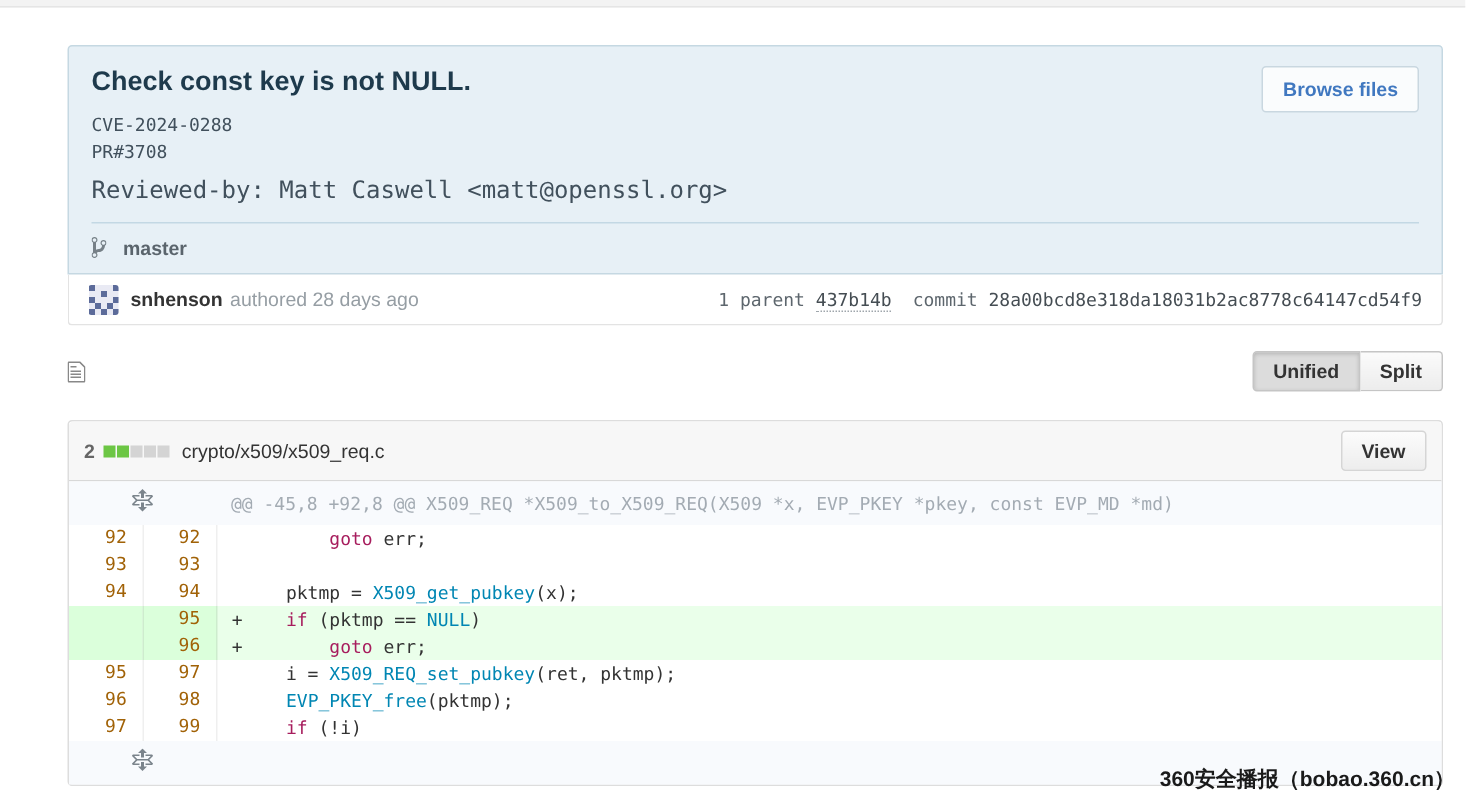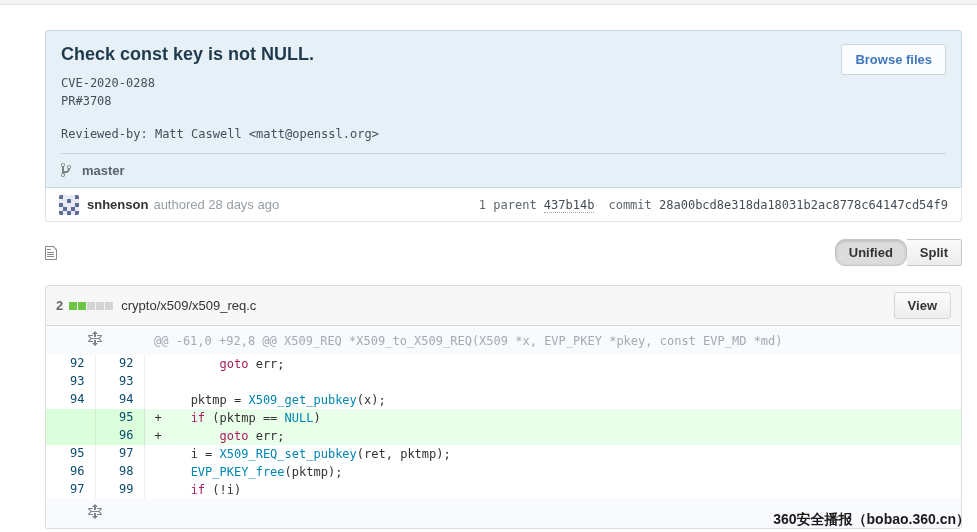--- a/index.html
+++ b/index.html
@@ -10,22 +10,22 @@
   .topbar { height:5px; background:#f3f3f3; border-bottom:1px solid #e5e5e5; }
 
   .container { position:absolute; left:45px; top:30px; width:917px; }
 
   
   .commit-box { position:relative; background:#e7f0f6; border:1px solid #c5d8e2;
     border-radius:3px 3px 0 0; padding:13px 15px 0 15px; }
   .commit-title { font-size:18px; font-weight:bold; color:#1e3a4c; margin-bottom:9px; }
   .commit-desc { font-family:"DejaVu Sans Mono", monospace; font-size:12px;
     color:#41505c; line-height:18px; white-space:pre; }
-  .reviewed { font-family:"DejaVu Sans Mono", monospace; font-size:12px;
-    color:#41505c; margin-top:17px; }
+  .reviewed { font-family:"DejaVu Sans Mono", monospace; font-size:16px;
+    color:#41505c; margin-top:7px; }
   .browse-btn { position:absolute; right:15px; top:13px; padding:7px 13px;
     font-size:13px; font-weight:bold; color:#4078c0; background:#fafcfd;
     border:1px solid #c9d7e0; border-radius:3px; cursor:pointer; }
   .branch-row { margin-top:12px; border-top:1px solid #c3d8e4; padding:8px 0 9px 0;
     color:#5a646c; font-weight:bold; display:flex; align-items:center; gap:11px; }
   .branch-row svg { display:block; }
 
   
   .author-bar { height:34px; display:flex; align-items:center; padding:0 13px;
     border:1px solid #e3e3e3; border-top:none; border-radius:0 0 3px 3px; background:#fff;text-align:right; }
@@ -42,40 +42,40 @@
   .toolbar { margin-top:17px; display:flex; align-items:center; }
   .toolbar .file-ico { margin-right:6px; display:flex; }
   .showing a, .link-blue { color:#4078c0; font-weight:bold; text-decoration:none; cursor:pointer; }
   .showing b { color:#333; }
   .segmented { margin-left:auto; display:flex; }
   .seg-btn { padding:5px 13px; font-size:13px; font-weight:bold; color:#333;
     border:1px solid #c5c5c5; cursor:pointer;
     background:linear-gradient(#fbfbfb,#ececec); }
   .seg-btn.first { border-radius:3px 0 0 3px; }
   .seg-btn.last  { border-radius:0 3px 3px 0; border-left:none; }
-  .seg-btn.selected { background:#dcdcdc; box-shadow:inset 0 1px 3px rgba(0,0,0,.18);border-radius:10px; }
+  .seg-btn.selected { background:#dcdcdc; box-shadow:inset 0 1px 3px rgba(0,0,0,.18); }
 
   
   .diff-box { margin-top:19px; border:1px solid #ddd; border-radius:3px; background:#fff; }
   .file-header { background:#f7f7f7; border-bottom:1px solid #d8d8d8;
     border-radius:3px 3px 0 0; padding:6px 10px; display:flex; align-items:center; }
   .stat-num { font-weight:bold; color:#666; margin-right:6px; }
   .diffstat { display:flex; gap:1px; margin-right:8px; }
   .diffstat .sq { width:8px; height:8px; }
   .sq.added { background:#6cc644; }
   .sq.neutral { background:#d4d4d4; }
   .file-name { color:#333; cursor:pointer; }
   .view-btn { margin-left:auto; padding:5px 13px; font-size:13px; font-weight:bold;
     color:#333; background:linear-gradient(#fcfcfc,#ededed); border:1px solid #d5d5d5;
     border-radius:3px; cursor:pointer; }
 
   table.diff { width:100%; border-collapse:collapse;
     font-family:"DejaVu Sans Mono", monospace; font-size:12px; }
   td.num { width:49px; min-width:49px; text-align:right; padding:1px 10px 1px 0;
-    color:#0c4a6e; vertical-align:top; cursor:pointer; border-right:1px solid #efefef; }
+    color:#a16207; vertical-align:top; cursor:pointer; border-right:1px solid #efefef; }
   td.code { padding:1px 0 1px 10px; white-space:pre; color:#333; line-height:16px; }
   tr.ctx td.code, tr.ctx td.num { background:#fff; }
   tr.add td.num { background:#dbffdb; border-right-color:#cdeccd; }
   tr.add td.code { background:#eaffea; }
   tr.hunk td { background:#f8fafd; }
   td.hunk-gutter { text-align:center; padding:5px 0; cursor:pointer; }
   td.hunk-text { color:#a3abb3; padding:5px 0 5px 10px; white-space:pre; }
   tr.expander td { background:#f8fafd; height:26px; }
   .tok-k { color:#a71d5d; }
   .tok-f { color:#0086b3; }
@@ -85,21 +85,21 @@
 </style>
 </head>
 <body>
 
 <div class="topbar"></div>
 
 <div class="container">
 
   <div class="commit-box">
     <div class="commit-title">Check const key is not NULL.</div>
-    <div class="commit-desc">CVE-2020-0288
+    <div class="commit-desc">CVE-2024-0288
 PR#3708</div>
     <div class="reviewed mono">Reviewed-by: Matt Caswell &lt;matt@openssl.org&gt;</div>
     <button class="browse-btn">Browse files</button>
     <div class="branch-row">
       <span>
         <svg width="10" height="16" viewBox="0 0 10 16">
             <path fill="#768087" d="M10 5c0-1.11-.89-2-2-2-1.11 0-2 .89-2 2 0 .73.41 1.38 1 1.72v.3c-.02.52-.23.98-.63 1.38-.4.4-.86.61-1.38.63-.83.02-1.48.16-2 .45V4.72c.59-.34 1-.98 1-1.72 0-1.11-.89-2-2-2C.89 1 0 1.89 0 3c0 .73.41 1.38 1 1.72v6.56c-.59.34-1 .98-1 1.72 0 1.11.89 2 2 2 1.11 0 2-.89 2-2 0-.53-.2-1-.53-1.36.09-.06.48-.41.59-.47.25-.11.56-.17.94-.17 1.05-.05 1.95-.45 2.75-1.25S8.95 7.77 9 6.73h-.02c.63-.33 1.02-.98 1.02-1.73zM2 1.8c.66 0 1.2.55 1.2 1.2 0 .65-.55 1.2-1.2 1.2C1.35 4.2.8 3.65.8 3c0-.65.55-1.2 1.2-1.2zm0 12.4c-.66 0-1.2-.55-1.2-1.2 0-.65.55-1.2 1.2-1.2.65 0 1.2.55 1.2 1.2 0 .65-.55 1.2-1.2 1.2zm6-8c-.66 0-1.2-.55-1.2-1.2 0-.65.55-1.2 1.2-1.2.65 0 1.2.55 1.2 1.2 0 .65-.55 1.2-1.2 1.2z"></path>
           </svg>
       </span>
       <span>master</span>
@@ -154,21 +154,21 @@
     </div>
 
     <table class="diff">
       <tbody>
         <tr class="hunk">
           <td class="hunk-gutter" colspan="2">
             <svg width="14" height="16" viewBox="0 0 14 16">
                 <path fill="#7b848c" d="M11.5 7.5 14 10c0 .55-.45 1-1 1H9v-1h3.5l-2-2h-7l-2 2H5v1H1c-.55 0-1-.45-1-1l2.5-2.5L0 5c0-.55.45-1 1-1h4v1H1.5l2 2h7l2-2H9V4h4c.55 0 1 .45 1 1l-2.5 2.5zM6 6h2V3h2L7 0 4 3h2v3zm2 3H6v3H4l3 3 3-3H8V9z"></path>
               </svg>
           </td>
-          <td class="hunk-text">@@ -61,0 +92,8 @@ X509_REQ *X509_to_X509_REQ(X509 *x, EVP_PKEY *pkey, const EVP_MD *md)</td>
+          <td class="hunk-text">@@ -45,8 +92,8 @@ X509_REQ *X509_to_X509_REQ(X509 *x, EVP_PKEY *pkey, const EVP_MD *md)</td>
         </tr>
       </tbody>
       <tbody>
           <tr class="ctx">
             <td class="num">92</td>
             <td class="num">92</td>
             <td class="code"><span> </span><span>        </span><span class="tok-k">goto</span><span> err;</span></td>
           </tr>
           <tr class="ctx">
             <td class="num">93</td>

